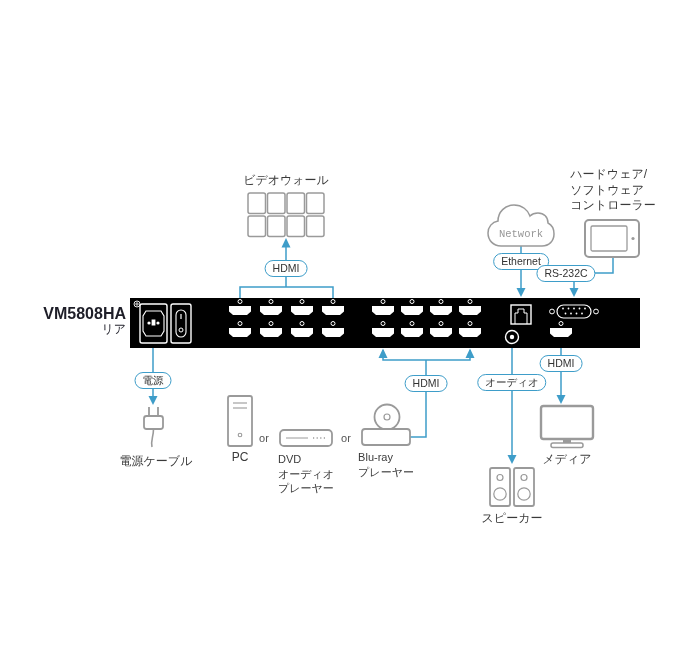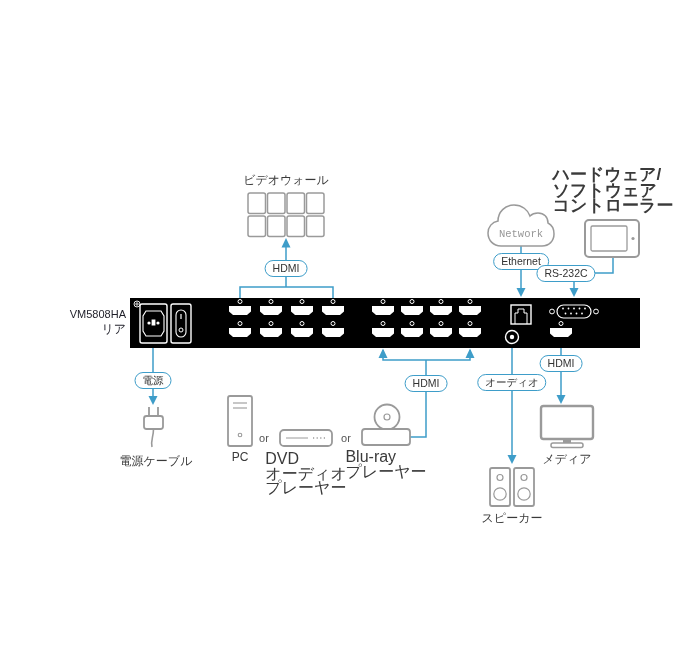--- a/index.html
+++ b/index.html
@@ -9,26 +9,26 @@
   .stage svg{position:absolute;left:0;top:0;}
   
   .flow{fill:none;stroke:var(--accent);stroke-width:1.5px;}
   .arrow{fill:var(--accent);stroke:none;}
   .panel{fill:var(--panel);}
   .wht{stroke:#fff;fill:none;}
   .icon{stroke:var(--gray);}
   
   .lbl{position:absolute;transform:translateX(-50%);font-size:12px;color:#3a3a3a;
        white-space:nowrap;text-align:left;line-height:14px;}
-  .ctrl{font-size:17px;line-height:15.5px;font-weight:bold;}
+  .ctrl{font-size:12px;line-height:15.5px;}
   .net{color:#979797;font-size:10.5px;font-family:Liberation Mono, monospace;}
   .or{font-size:11px;color:#555;}
-  .multi{font-size:16px;line-height:14.5px;}
+  .multi{font-size:11px;line-height:14.5px;}
   .model{position:absolute;left:36px;top:306px;width:90px;text-align:right;color:#1e1e28;}
-  .model-name{font-size:11px;font-weight:normal;line-height:16px;}
+  .model-name{font-size:16px;font-weight:bold;line-height:16px;}
   .model-view{font-size:12px;line-height:15px;text-align:right;}
   
   .pill{position:absolute;transform:translateX(-50%);height:15px;line-height:15px;
         padding:0 7px;border:1.4px solid var(--accent);border-radius:9px;background:#fff;
         font-size:10.5px;color:#333;white-space:nowrap;}
 </style>
 </head>
 <body>
 
 <div class="stage">

